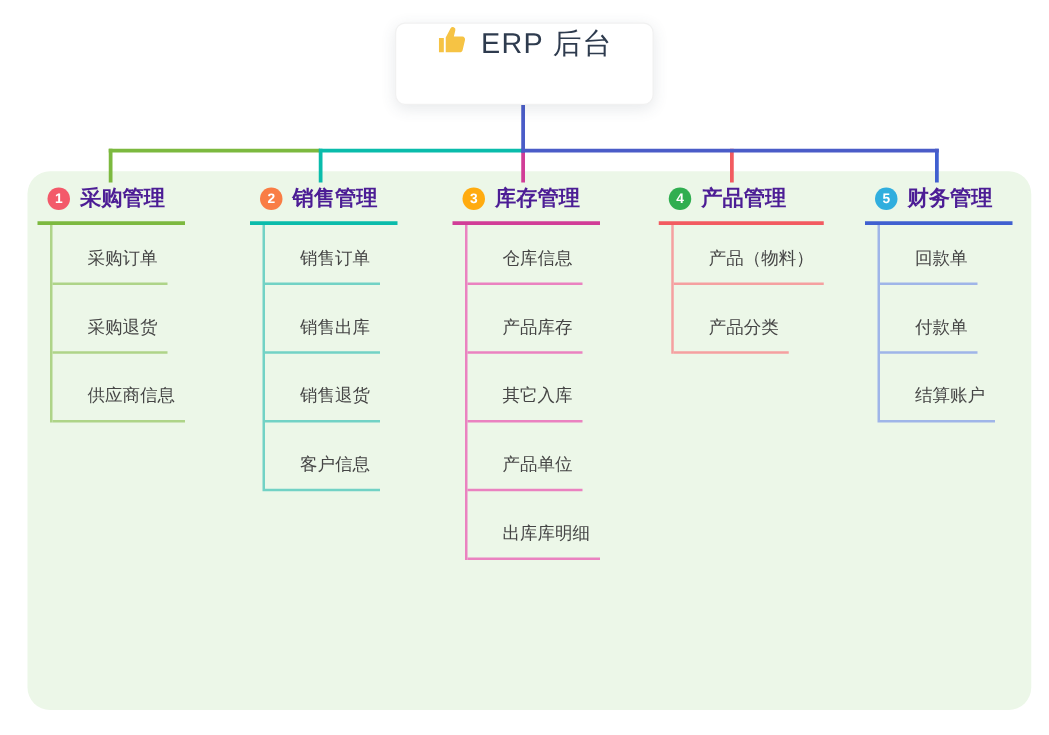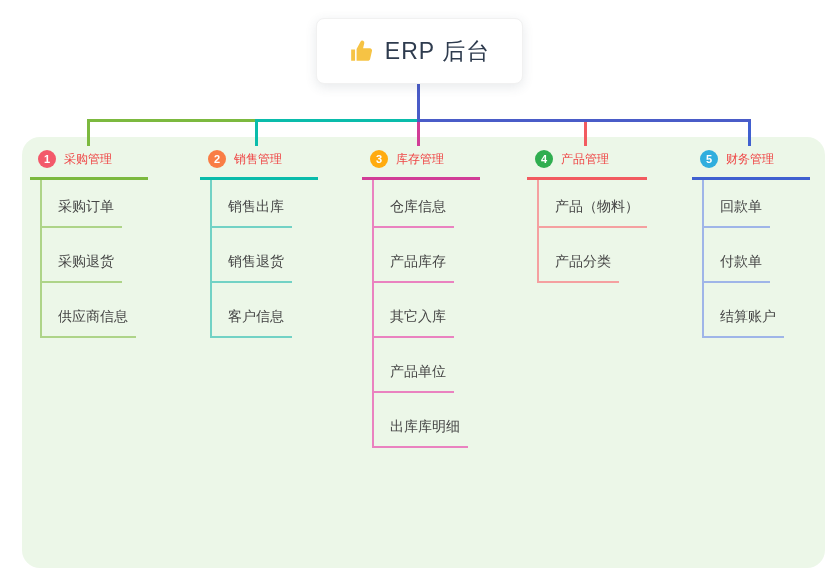--- a/index.html
+++ b/index.html
@@ -8,21 +8,21 @@
     font-family:"Liberation Sans","DejaVu Sans",sans-serif;
     -webkit-font-smoothing:antialiased;
   }
   #canvas{position:relative;width:839px;height:588px;background:#ffffff;}
 
   
   .root-node{
     position:absolute;left:316px;top:18px;width:207px;height:66px;
     background:#ffffff;border:1px solid #f1f1f1;border-radius:8px;
     box-shadow:0 3px 12px rgba(60,70,90,.12);
-    display:flex;align-items:center;justify-content:center;gap:10px;
+    display:flex;align-items:flex-start;justify-content:center;gap:10px;
     font-size:23px;color:#2e3b4e;font-weight:500;letter-spacing:1px;
     box-sizing:border-box;z-index:3;
   }
   .root-node .thumb{display:flex;align-items:center;}
 
   
   .line{position:absolute;z-index:1;}
 
   
   .panel{
@@ -37,27 +37,27 @@
     padding:4px 14px 6px 8px;
     border-bottom:3px solid var(--c);
     min-width:118px;box-sizing:border-box;
     cursor:default;
   }
   .badge{
     width:18px;height:18px;border-radius:50%;flex:0 0 18px;
     display:flex;align-items:center;justify-content:center;
     color:#ffffff;font-size:11px;font-weight:700;line-height:1;
   }
-  .branch-title{font-size:12px;color:#ef4444;font-weight:400;white-space:nowrap;line-height:24px;}
+  .branch-title{font-size:17px;color:#4c1d95;font-weight:700;white-space:nowrap;line-height:24px;}
   .children{margin-left:10px;border-left:2px solid var(--cl);}
   .child{height:55px;display:flex;align-items:flex-end;}
   .child:first-child{height:48px;}
   .child-label{
     display:inline-block;border-bottom:2px solid var(--cl);
-    padding:0 8px 10px 16px;font-size:14px;color:#454545;white-space:nowrap;
+    padding:0 8px 10px 28px;font-size:14px;color:#454545;white-space:nowrap;
   }
 </style>
 </head>
 <body>
 
 <div id="canvas">
 
   <div class="panel"></div>
 
   <div class="line" id="drop-1" style="left: 87px; top: 119px; width: 3px; height: 27px; background: rgb(124, 185, 63);"></div>
@@ -97,20 +97,23 @@
             <span class="child-label">供应商信息</span>
           </div>
         </div>
       </div>
       <div class="branch" style="left: 200px; --c: #0abcab; --cl: #72d2c5;">
         <div class="branch-header">
           <span class="badge" style="background: rgb(249, 125, 69);">2</span>
           <span class="branch-title">销售管理</span>
         </div>
         <div class="children">
+          <div class="child">
+            <span class="child-label">销售订单</span>
+          </div>
           <div class="child">
             <span class="child-label">销售出库</span>
           </div>
           <div class="child">
             <span class="child-label">销售退货</span>
           </div>
           <div class="child">
             <span class="child-label">客户信息</span>
           </div>
         </div>

